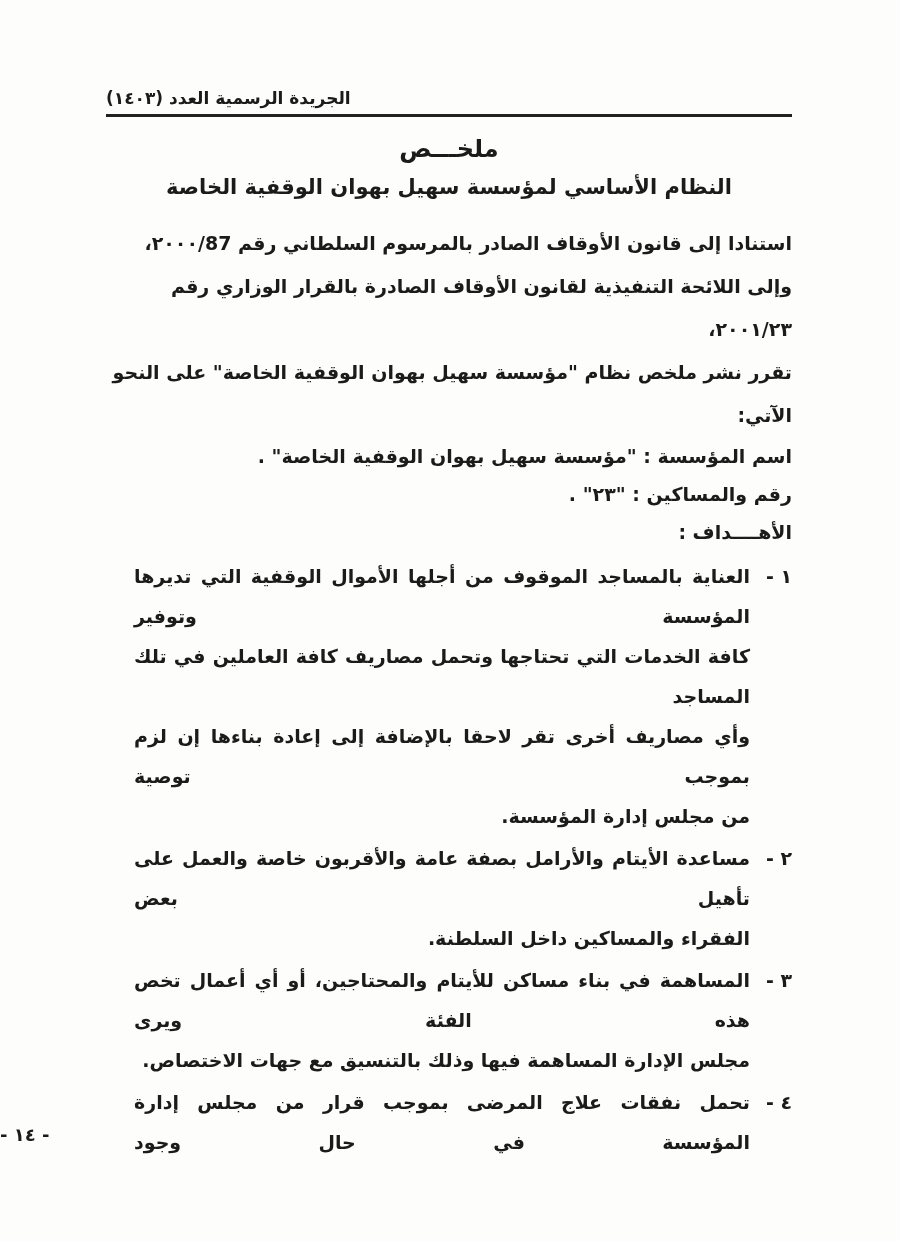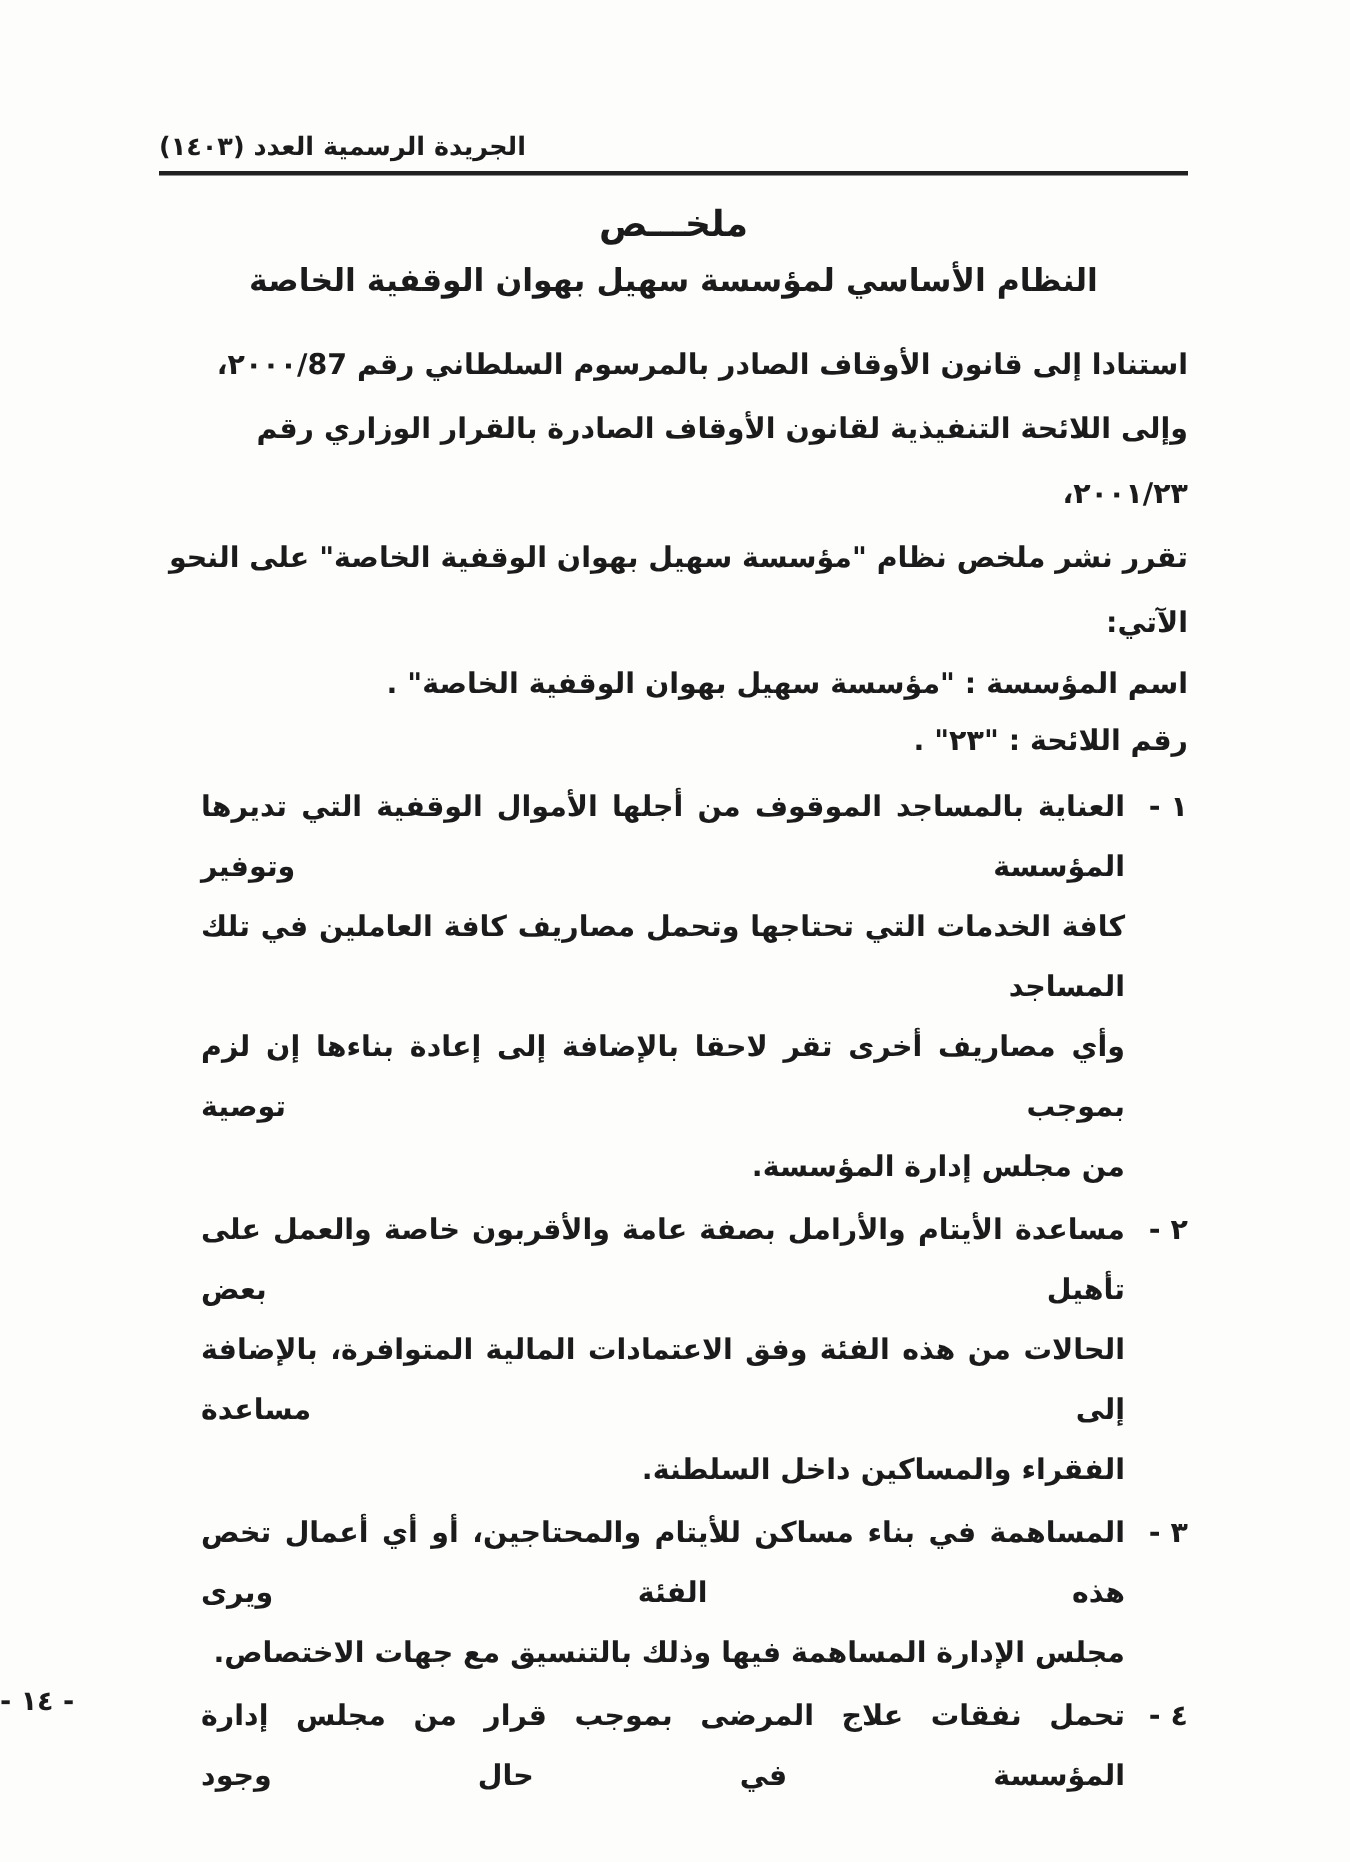--- a/index.html
+++ b/index.html
@@ -143,42 +143,42 @@
       <div class="line">وإلى اللائحة التنفيذية لقانون الأوقاف الصادرة بالقرار الوزاري رقم ٢٠٠١/٢٣،</div>
       <div class="line">تقرر نشر ملخص نظام "مؤسسة سهيل بهوان الوقفية الخاصة" على النحو الآتي:</div>
     </section>
 
     <section class="fields">
       <div class="field-row">
         <span class="field-label">اسم المؤسسة :</span>
         <span class="field-value">"مؤسسة سهيل بهوان الوقفية الخاصة" .</span>
       </div>
       <div class="field-row">
-        <span class="field-label">رقم اللائحة :</span>
+        <span class="field-label">رقم والمساكين :</span>
         <span class="field-value">"٢٣" .</span>
       </div>
+      <div class="objectives-heading">الأهــــداف :</div>
     </section>
 
     <section class="objectives">
 
       <div class="objective">
         <span class="num">١ -</span>
         <div class="obj-text">
           <div class="line j">العناية بالمساجد الموقوف من أجلها الأموال الوقفية التي تديرها المؤسسة وتوفير</div>
           <div class="line j">كافة الخدمات التي تحتاجها وتحمل مصاريف كافة العاملين في تلك المساجد</div>
           <div class="line j">وأي مصاريف أخرى تقر لاحقا بالإضافة إلى إعادة بناءها إن لزم بموجب توصية</div>
           <div class="line">من مجلس إدارة المؤسسة.</div>
         </div>
       </div>
 
       <div class="objective">
         <span class="num">٢ -</span>
         <div class="obj-text">
           <div class="line j">مساعدة الأيتام والأرامل بصفة عامة والأقربون خاصة والعمل على تأهيل بعض</div>
-          <div class="line j">الحالات من هذه الفئة وفق الاعتمادات المالية المتوافرة، بالإضافة إلى مساعدة</div>
           <div class="line">الفقراء والمساكين داخل السلطنة.</div>
         </div>
       </div>
 
       <div class="objective">
         <span class="num">٣ -</span>
         <div class="obj-text">
           <div class="line j">المساهمة في بناء مساكن للأيتام والمحتاجين، أو أي أعمال تخص هذه الفئة ويرى</div>
           <div class="line">مجلس الإدارة المساهمة فيها وذلك بالتنسيق مع جهات الاختصاص.</div>
         </div>

